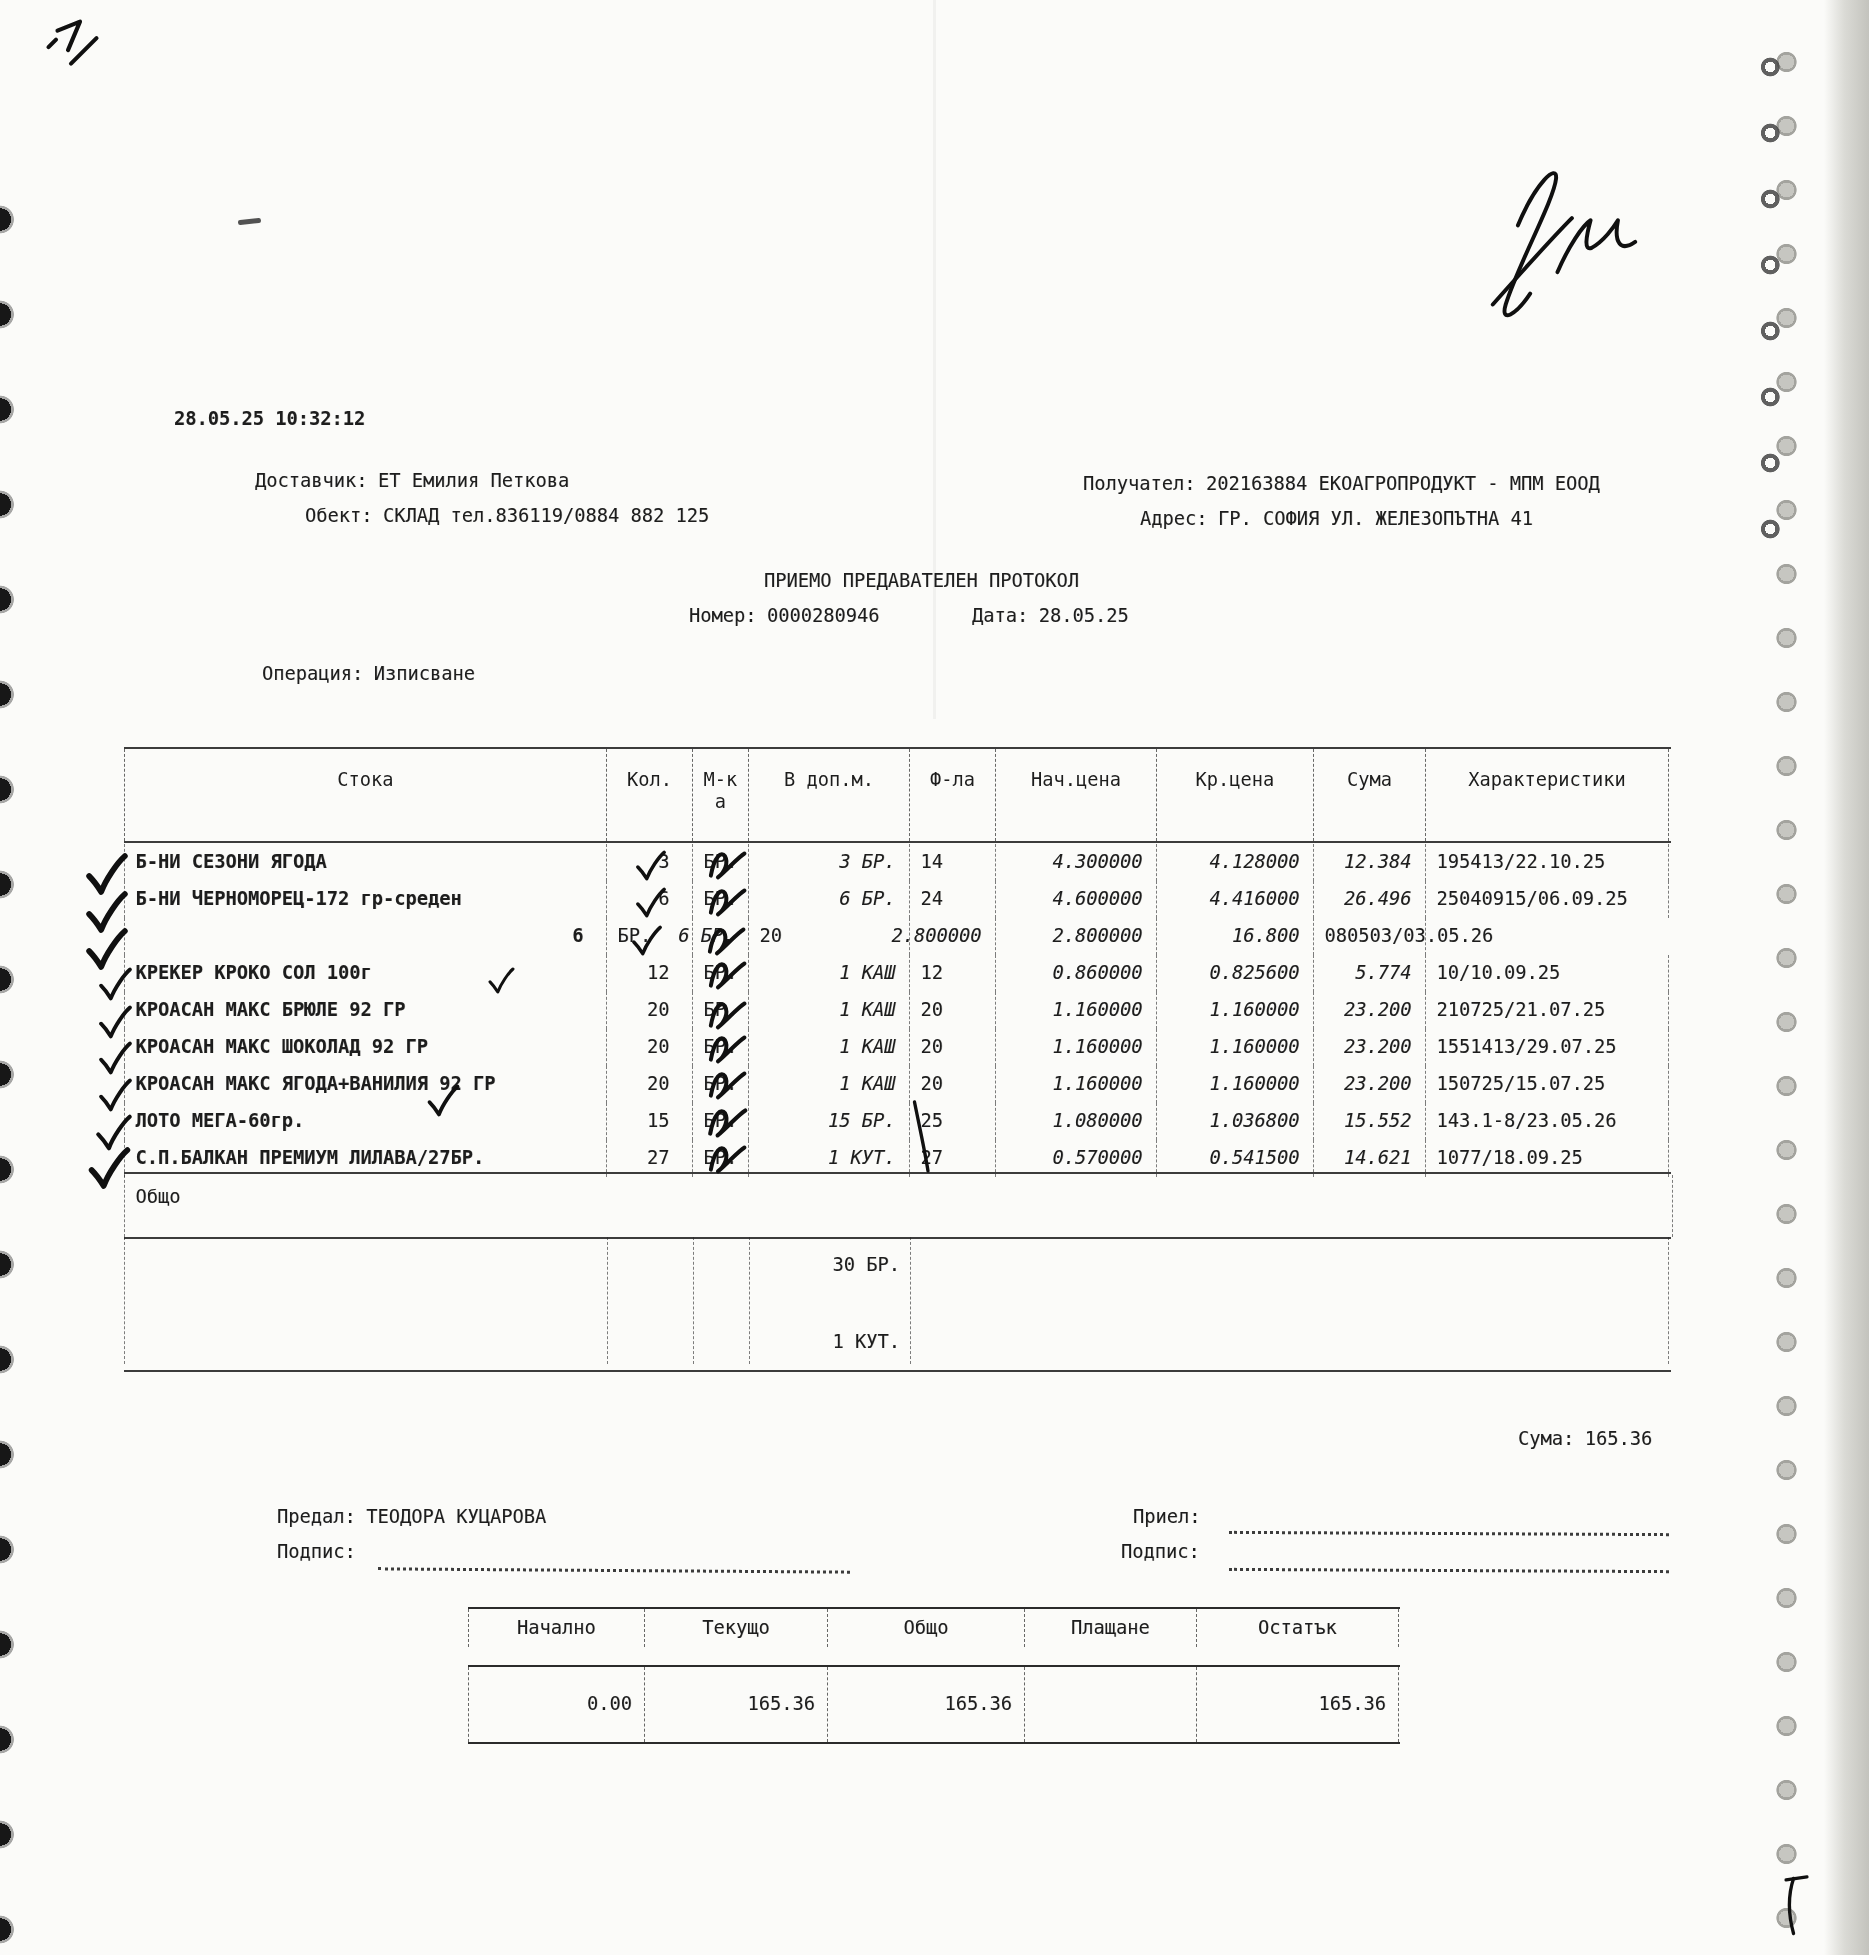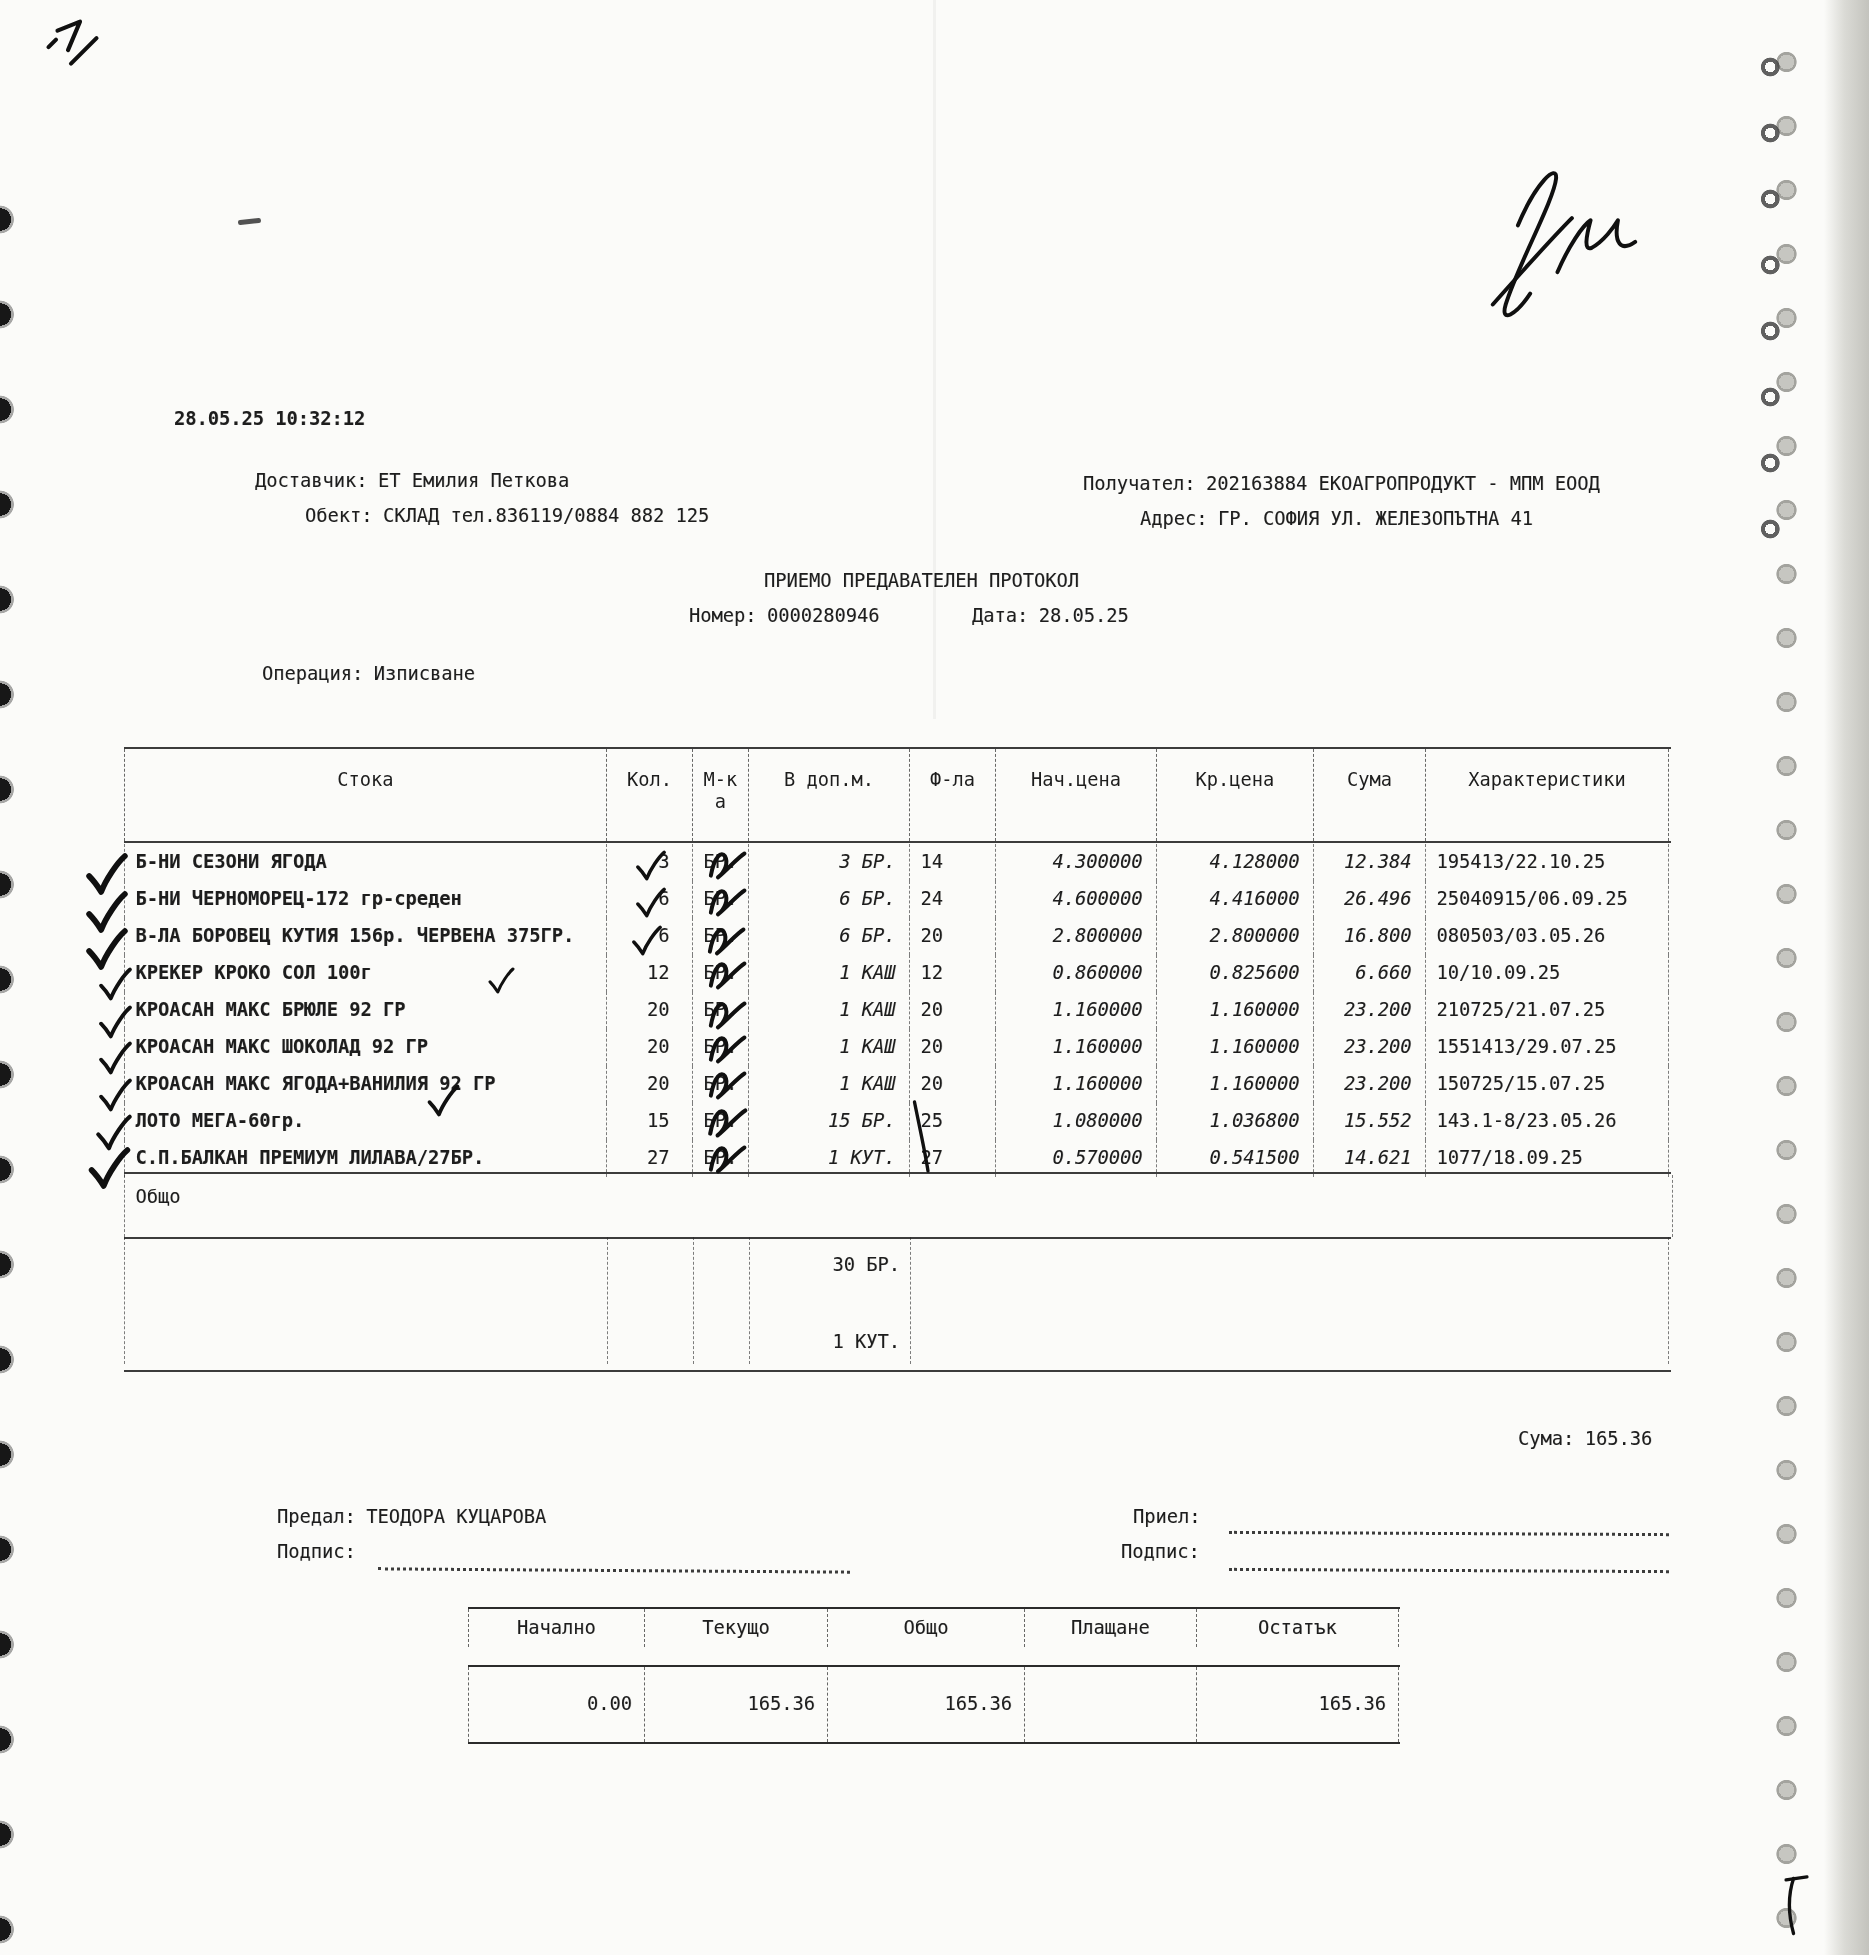--- a/index.html
+++ b/index.html
@@ -154,39 +154,38 @@
       <span class="c ar2">6</span>
       <span class="c al">БР.</span>
       <span class="c ar">6 БР.</span>
       <span class="c al">24</span>
       <span class="c ar">4.600000</span>
       <span class="c ar">4.416000</span>
       <span class="c ar">26.496</span>
       <span class="c al">25040915/06.09.25</span>
     </div>
     <div class="trow grid">
-      <span class="c al">В-ЛА БОРОВЕЦ КУТИЯ 156р. ЧЕРВЕНА 375ГР.</span>
       <span class="c ar2">6</span>
       <span class="c al">БР.</span>
       <span class="c ar">6 БР.</span>
       <span class="c al">20</span>
       <span class="c ar">2.800000</span>
       <span class="c ar">2.800000</span>
       <span class="c ar">16.800</span>
       <span class="c al">080503/03.05.26</span>
     </div>
     <div class="trow grid">
       <span class="c al">КРЕКЕР КРОКО СОЛ 100г</span>
       <span class="c ar2">12</span>
       <span class="c al">БР.</span>
       <span class="c ar">1 КАШ</span>
       <span class="c al">12</span>
       <span class="c ar">0.860000</span>
       <span class="c ar">0.825600</span>
-      <span class="c ar">6.660</span>
+      <span class="c ar">5.774</span>
       <span class="c al">10/10.09.25</span>
     </div>
     <div class="trow grid">
       <span class="c al">КРОАСАН МАКС БРЮЛЕ 92 ГР</span>
       <span class="c ar2">20</span>
       <span class="c al">БР.</span>
       <span class="c ar">1 КАШ</span>
       <span class="c al">20</span>
       <span class="c ar">1.160000</span>
       <span class="c ar">1.160000</span>

